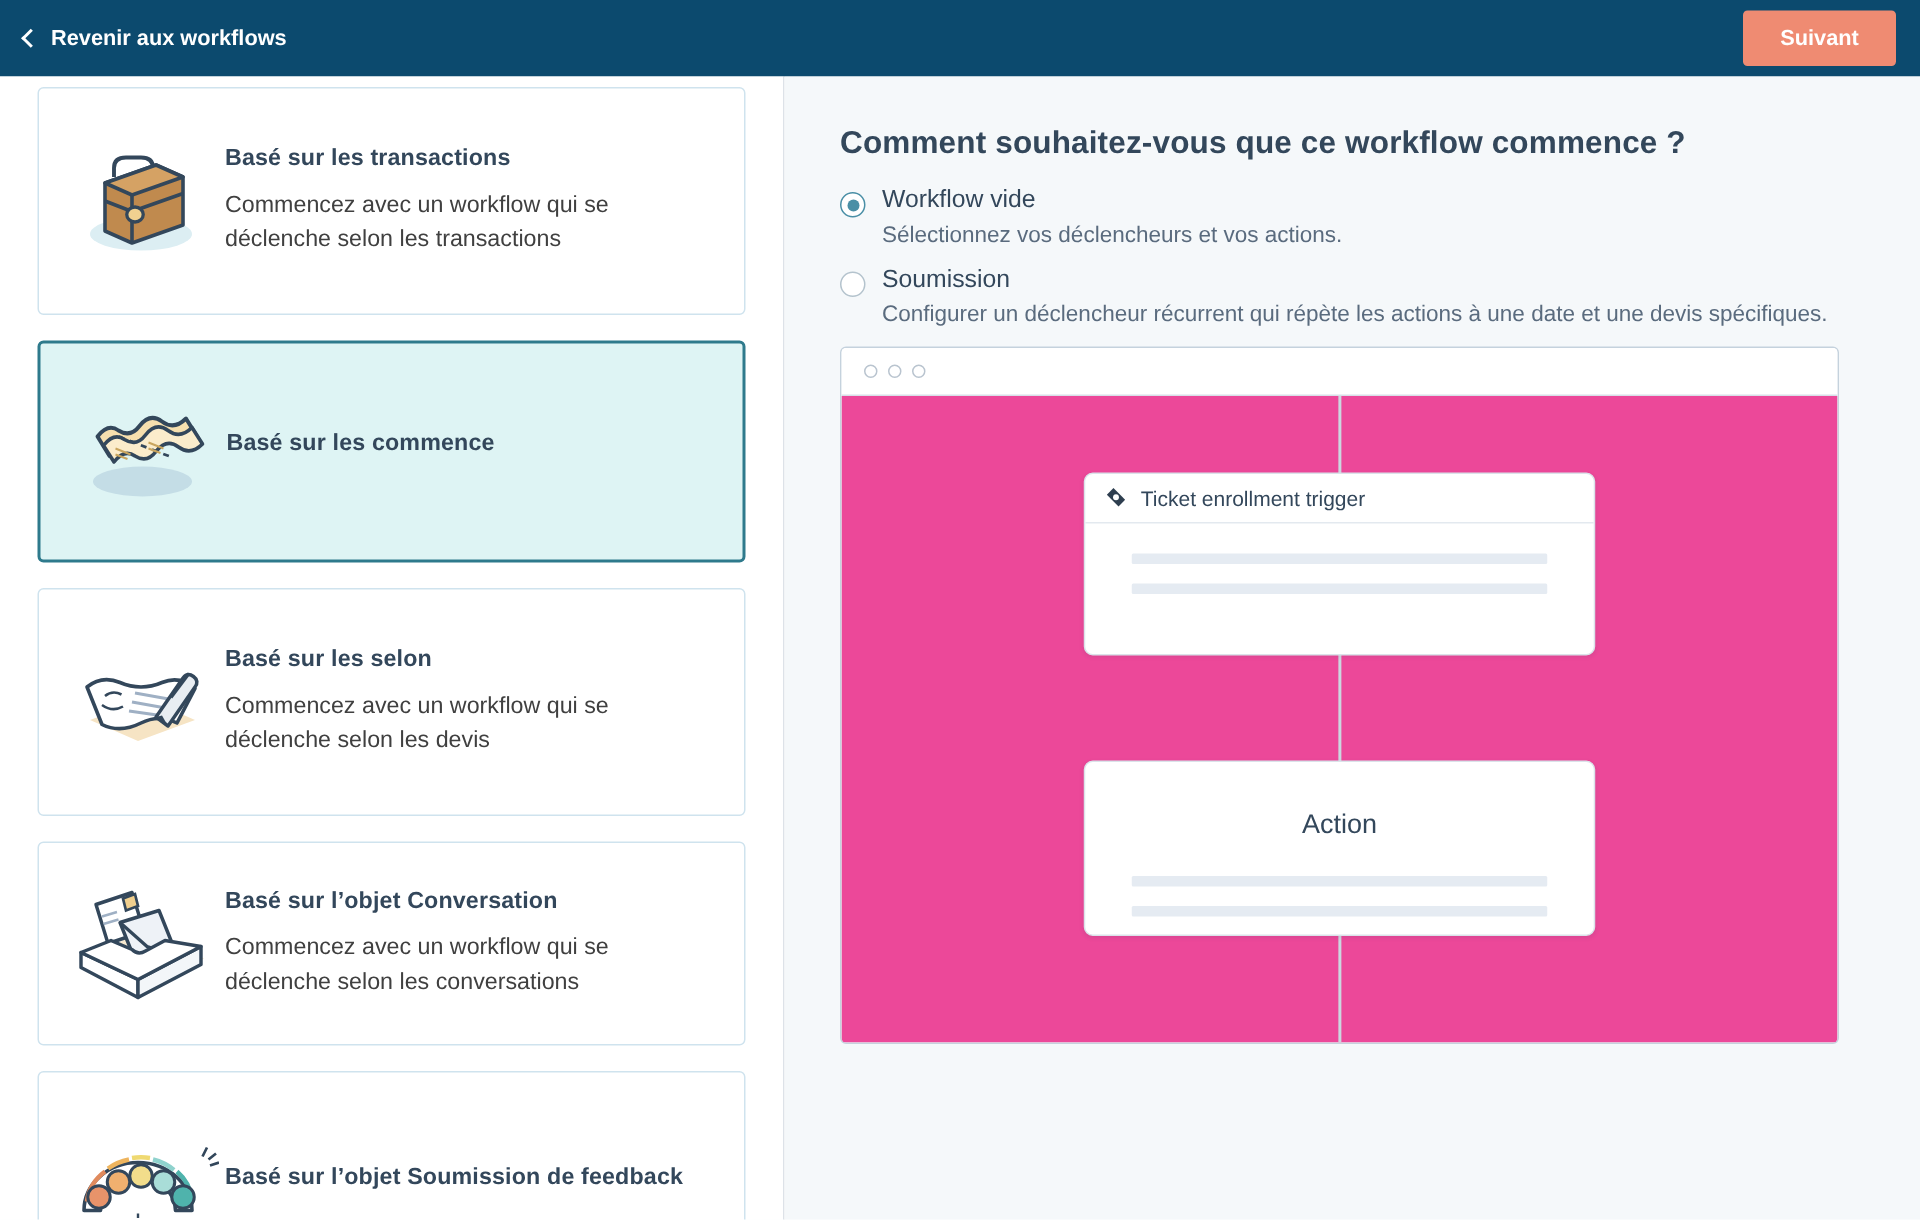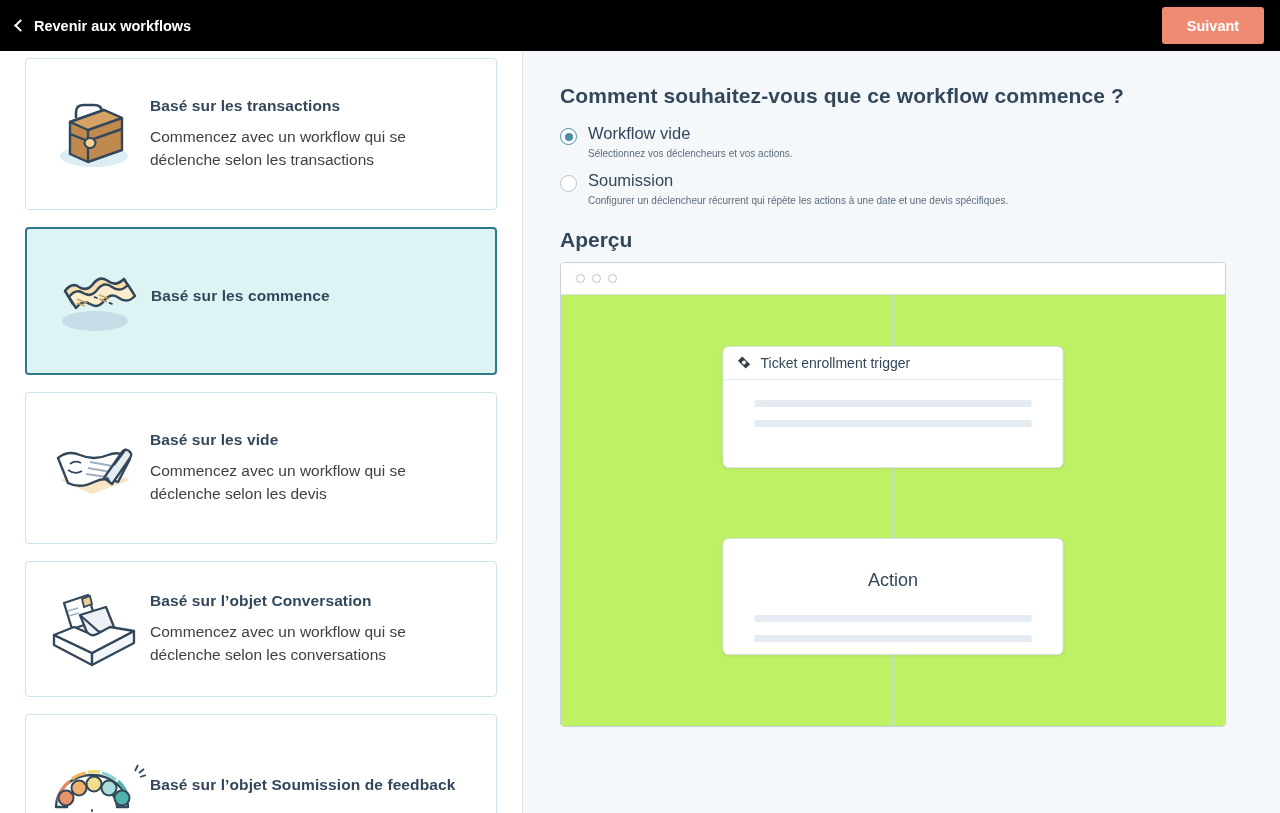--- a/index.html
+++ b/index.html
@@ -8,21 +8,21 @@
     width: 1280px; height: 813px;
     overflow: hidden;
     font-family: "Liberation Sans", sans-serif;
     background: #ffffff;
   }
 
   
   #topbar {
     position: absolute; top: 0; left: 0;
     width: 1280px; height: 51px;
-    background: #000000;
+    background: #0c4a6e;
     display: flex; align-items: center;
     padding: 16px 16px;
   }
   #back-link {
     display: flex; align-items: center; gap: 9px;
     color: #ffffff;
     font-size: 14.5px; font-weight: bold;
     cursor: pointer; user-select: none;
   }
   .chev {
@@ -138,21 +138,21 @@
     width: 8px; height: 8px; border-radius: 50%;
     background: #4a8fa6;
   }
   .radio-label {
     font-size: 16.5px;
     color: #33475b;
     line-height: 1.2;
     margin-bottom: 3px;
   }
   .radio-sub {
-    font-size: 10px;
+    font-size: 15px;
     color: #5a6b7e;
     line-height: 1.3;
   }
   #apercu-title {
     font-size: 21px; font-weight: bold;
     color: #33475b;
     margin: 21px 0 10px 0;
   }
 
   
@@ -173,21 +173,21 @@
   }
   .dot {
     width: 9px; height: 9px;
     border-radius: 50%;
     border: 1.3px solid #b9c4cf;
     background: transparent;
   }
   #canvas {
     position: relative;
     height: 431px;
-    background: #bef264;
+    background: #ec4899;
   }
   #connector {
     position: absolute;
     left: 50%;
     top: 0;
     width: 1.5px; height: 431px;
     background: #ccd6e0;
     transform: translateX(-0.75px);
   }
   .node {
@@ -287,21 +287,21 @@
         <path d="M12 30 q10-8 22-3 q14 6 28 0 q12-5 22 4 L72 54 q-12-6-24 0 q-14 7-26 1 Z" fill="#ffffff" stroke="#33475b" stroke-width="2.4" stroke-linejoin="round"></path>
         <path d="M24 36 q5-4 11-1" fill="none" stroke="#33475b" stroke-width="1.7"></path>
         <path d="M22 42 q7 5 14 1" fill="none" stroke="#33475b" stroke-width="1.7"></path>
         <path d="M44 34 L72 39 M42 40 L70 45 M40 46 L68 50" stroke="#9fb0c4" stroke-width="2.1"></path>
         <path d="M58 50 L76 24 q3-4 7-1 q4 3 1 7 L66 56 Z" fill="#e8edf2" stroke="#33475b" stroke-width="2.3" stroke-linejoin="round"></path>
         <path d="M68 37 L80 21" stroke="#33475b" stroke-width="2.1"></path>
         <path d="M62 49 L66 56 L58 50 Z" fill="#33475b"></path>
       </svg>
     </div>
     <div class="wf-text">
-      <div class="wf-title">Basé sur les vide</div>
+      <div class="wf-title">Basé sur les selon</div>
       <div class="wf-desc">Commencez avec un workflow qui se déclenche selon les devis</div>
     </div>
   </div>
 
   <div class="wf-card card-4">
     <div class="wf-icon">
       <svg class="illus" width="100" height="84" viewBox="0 0 100 84">
         <path d="M10 54 L48 74 L92 52 L54 32 Z" fill="#f7e9cf"></path>
         <path d="M20 16 L44 8 L52 34 L28 42 Z" fill="#ffffff" stroke="#33475b" stroke-width="2.3" stroke-linejoin="round"></path>
         <path d="M38 12 L46 9 L48 17 L40 20 Z" fill="#f0cf8e" stroke="#33475b" stroke-width="1.8"></path>
@@ -363,21 +363,20 @@
   </div>
 
   <div class="radio-row">
     <div class="radio-outer"></div>
     <div>
       <div class="radio-label">Soumission</div>
       <div class="radio-sub">Configurer un déclencheur récurrent qui répète les actions à une date et une devis spécifiques.</div>
     </div>
   </div>
 
-  <h2 id="apercu-title">Aperçu</h2>
 
   <div id="preview">
     <div id="preview-chrome">
       <span class="dot"></span>
       <span class="dot"></span>
       <span class="dot"></span>
     </div>
 
     <div id="canvas">
       <div id="connector"></div>

